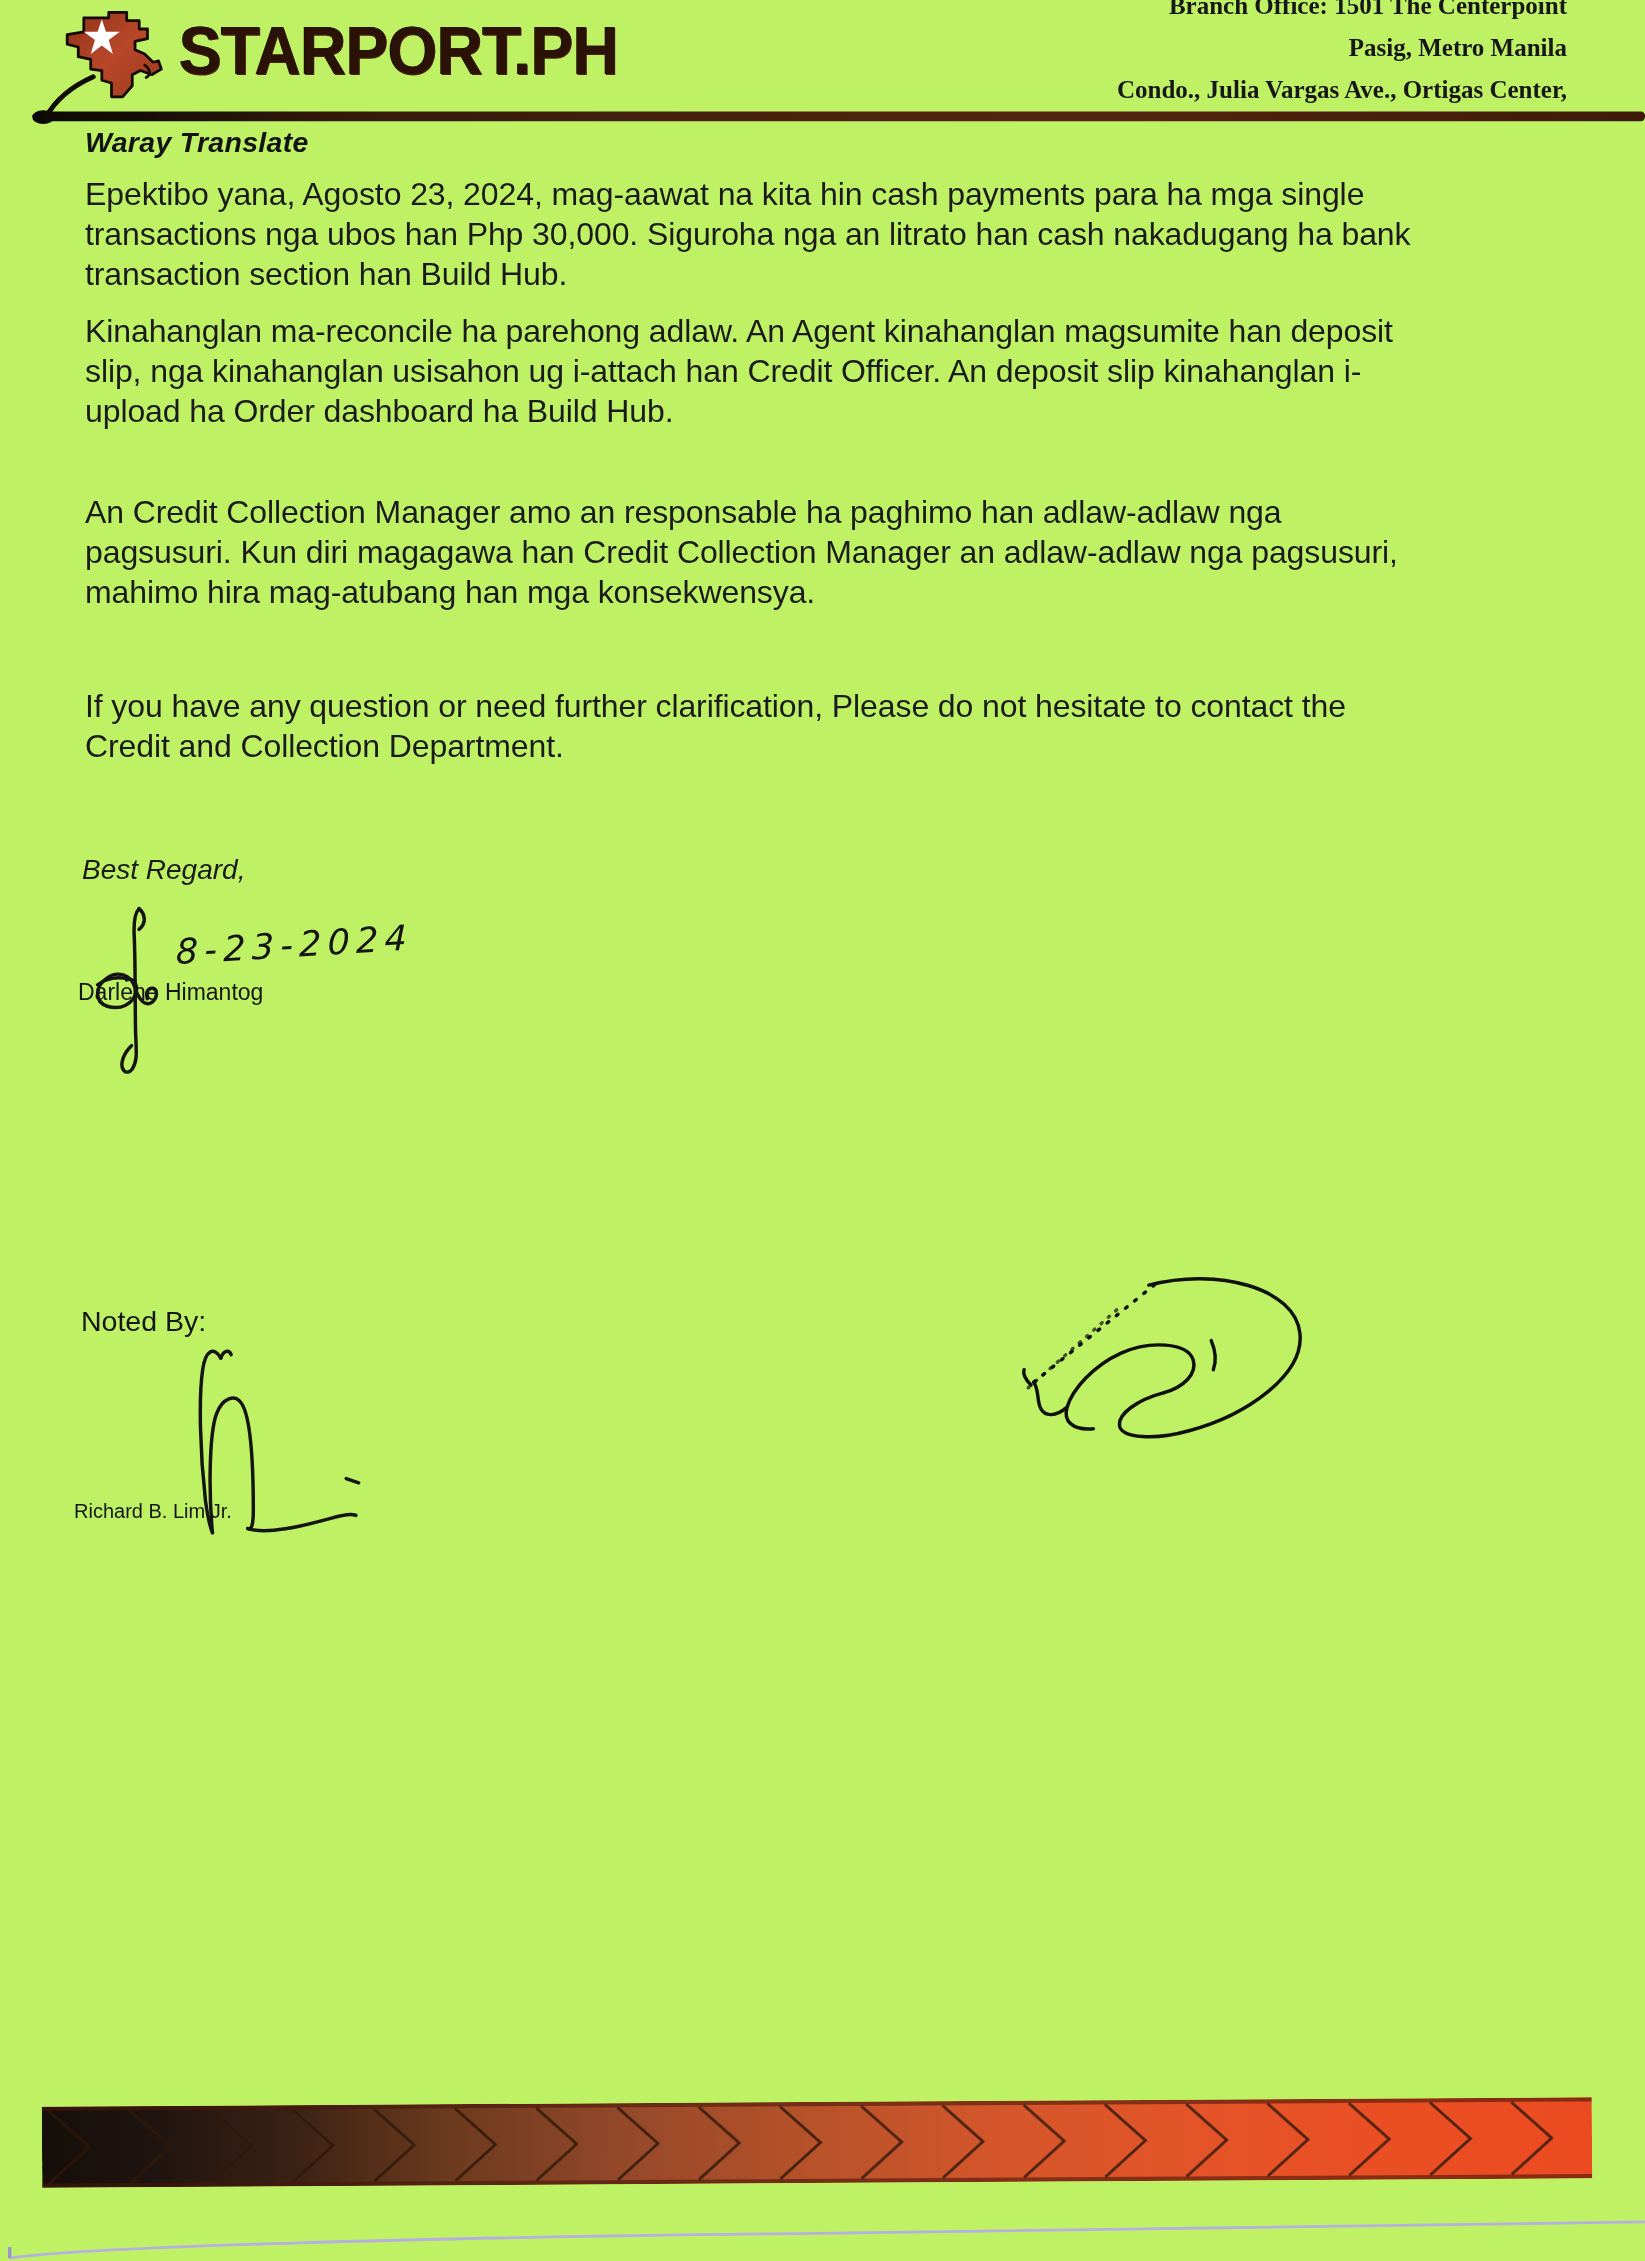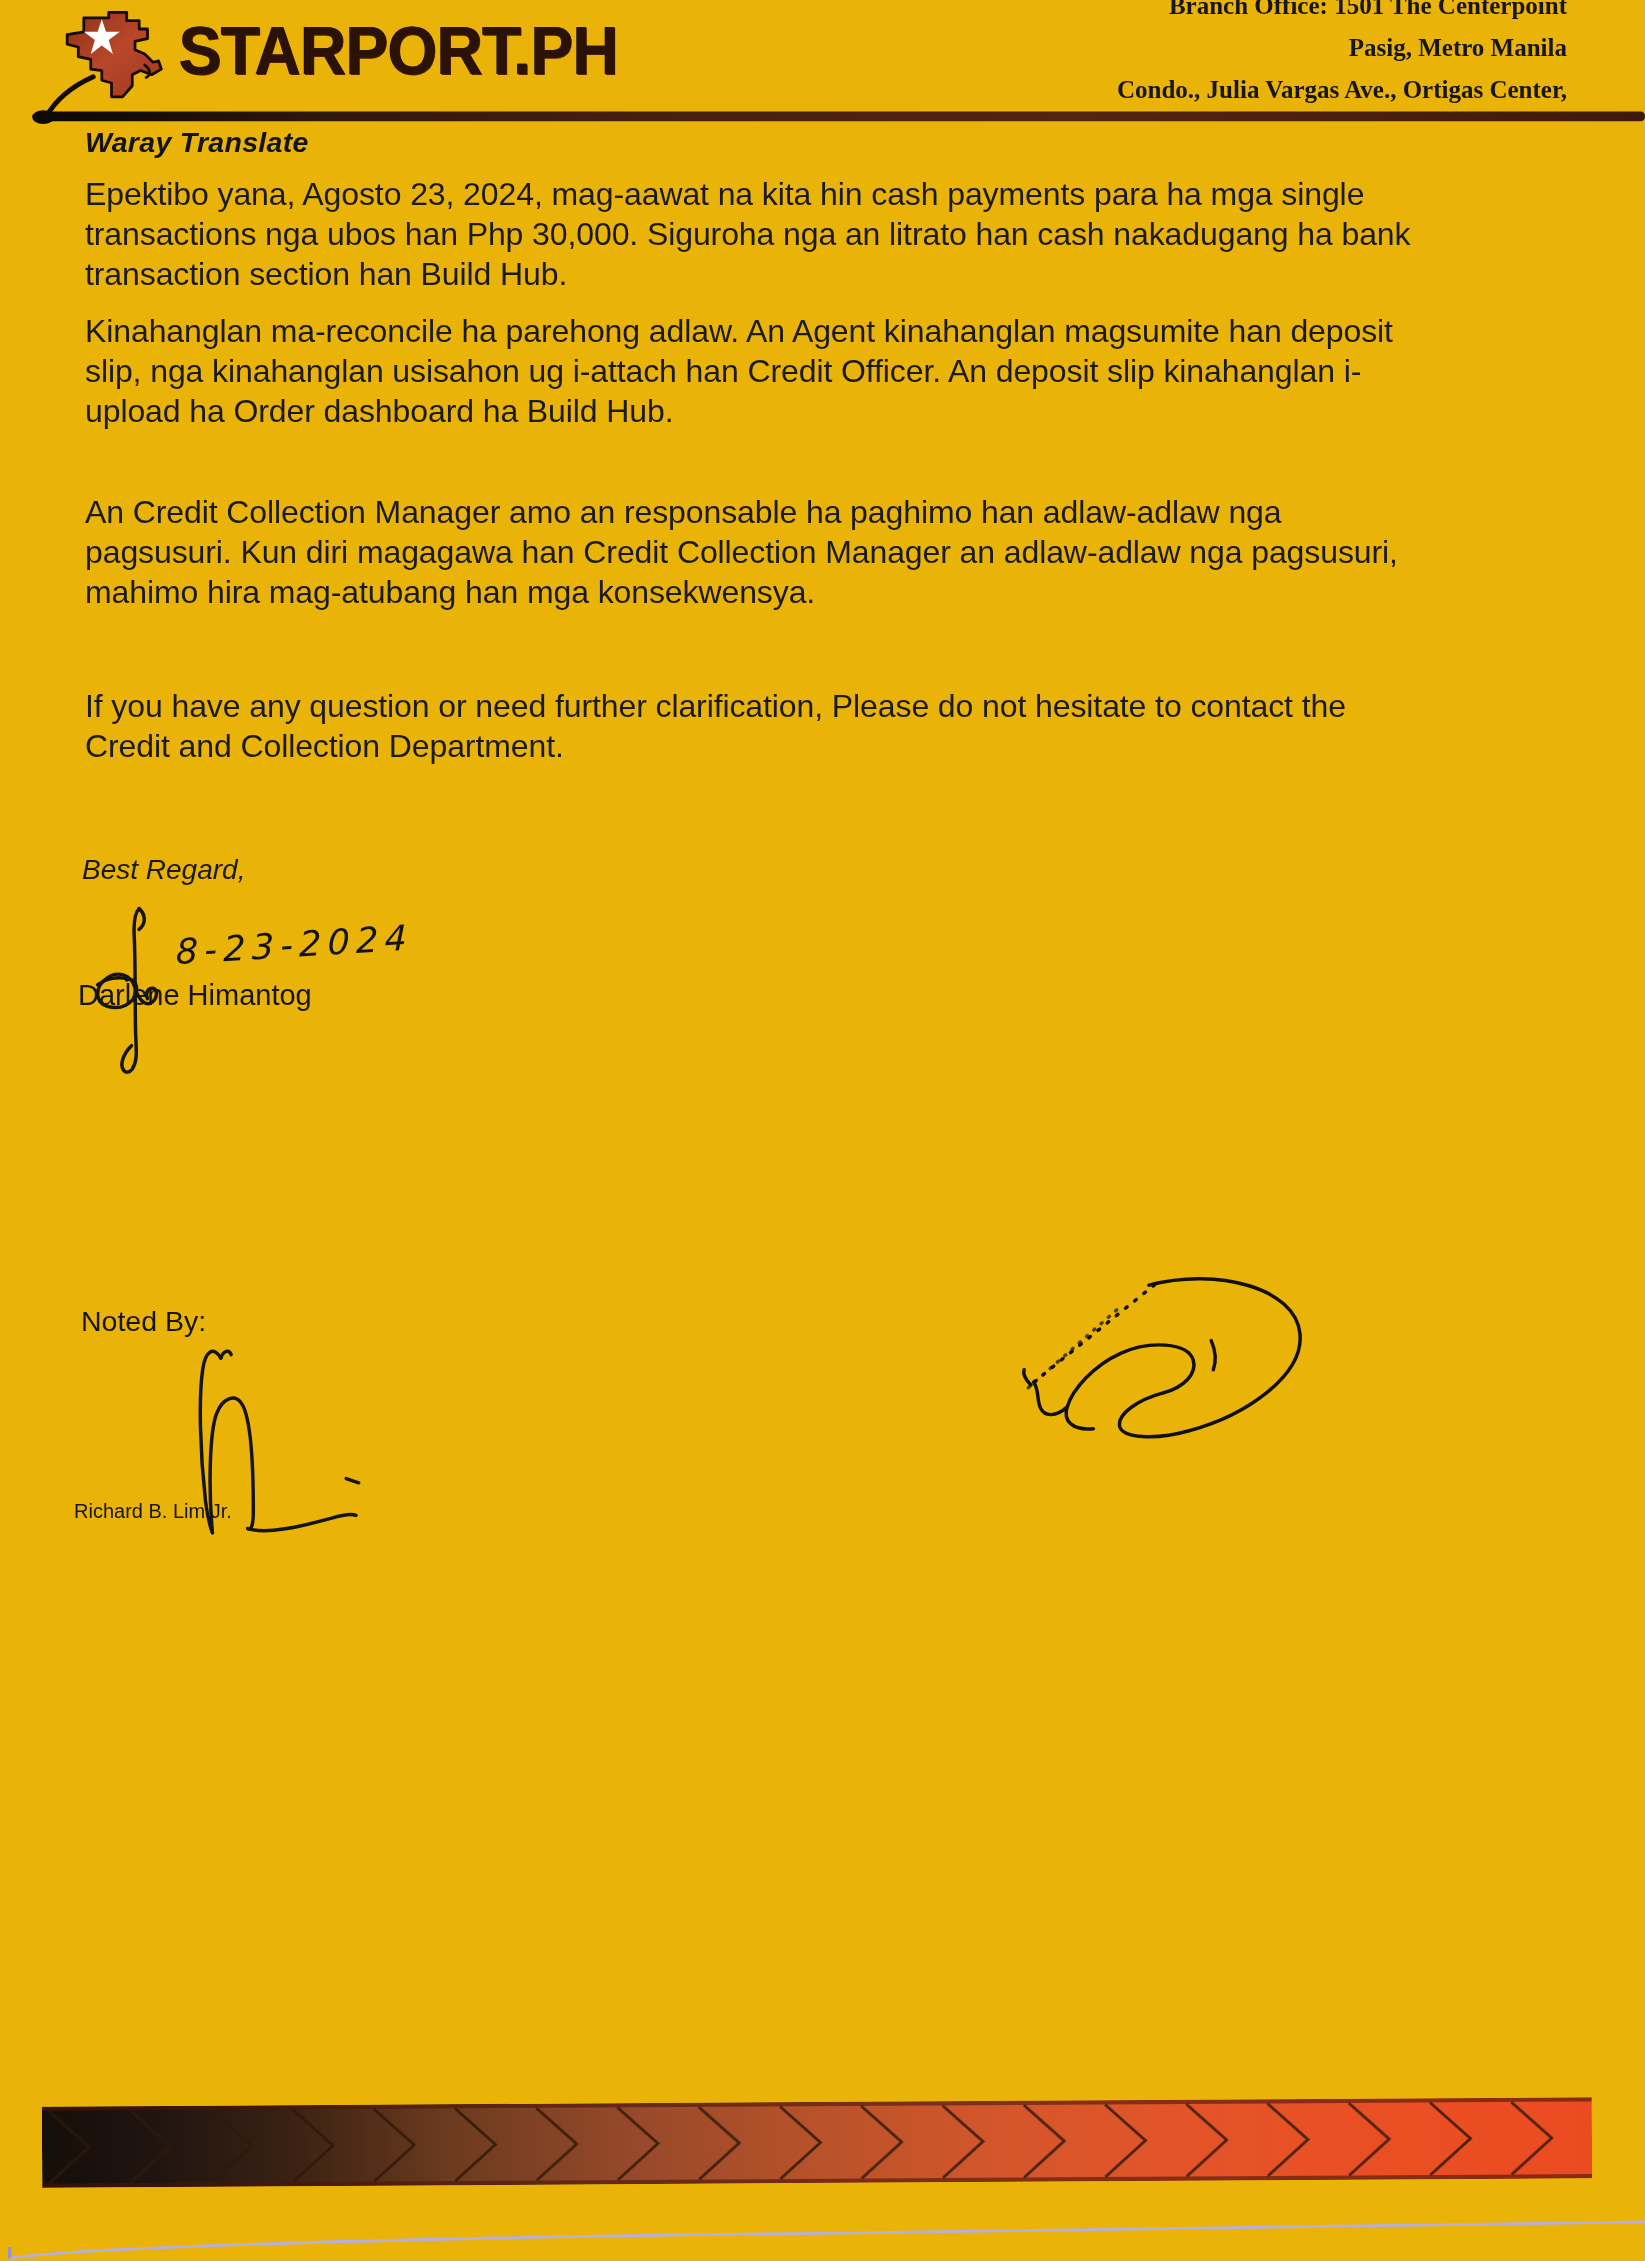--- a/index.html
+++ b/index.html
@@ -1,19 +1,19 @@
 <!DOCTYPE html>
 <html style="font-size:11px"><head>
 <meta charset="utf-8">
 <style>
   html,body{margin:0;padding:0;background:#e8e8e8;}
   .page{
     position:relative;
     width:1645px;height:2261px;
-    background:#eab308;
+    background:#bef264;
     overflow:hidden;
     font-family:"Liberation Sans", sans-serif;
     color:#1c1c1e;
   }
   
   .logo-icon{position:absolute;left:63px;top:11px;width:115px;height:90px;}
   .brand-text{
     position:absolute;left:179px;top:15.3px;
     font-family:"Liberation Sans", sans-serif;
     font-weight:900;font-size:64px;line-height:67px;
@@ -43,21 +43,21 @@
   .p1{top:174px;} .p2{top:311px;} .p3{top:492px;} .p4{top:686px;}
   .closing-label{position:absolute;left:82px;top:854px;font-size:28px;color:#1b1b1d;font-style:italic;}
   .sig1{position:absolute;left:92px;top:904px;width:90px;height:174px;}
   .hand-date{
     position:absolute;left:176px;top:932px;
     font-family:"DejaVu Sans", sans-serif;
     font-size:35px;font-style:italic;letter-spacing:6.3px;color:#141414;
     transform:rotate(-3.5deg) skewX(-4deg);transform-origin:left top;
     white-space:nowrap;
   }
-  .signer-name{position:absolute;left:78px;top:979px;font-size:29px;color:#161618;}
+  .signer-name{position:absolute;left:78px;top:979px;font-size:23px;color:#161618;}
   .noted-label{position:absolute;left:81px;top:1292px;font-size:28.5px;color:#161618;margin-top:13px;}
   .sig2{position:absolute;left:175px;top:1340px;width:201px;height:208px;}
   .noted-name{position:absolute;left:74px;top:1500px;font-size:20px;color:#161618;}
   .big-sig{position:absolute;left:967px;top:1263px;width:354px;height:201px;}
   
   .chevron-bar{
     position:absolute;left:42px;top:2102px;width:1550px;height:81px;
     transform:rotate(-0.35deg);transform-origin:center;
   }
   .page-edge{position:absolute;left:0;top:2208px;width:1645px;height:53px;}

